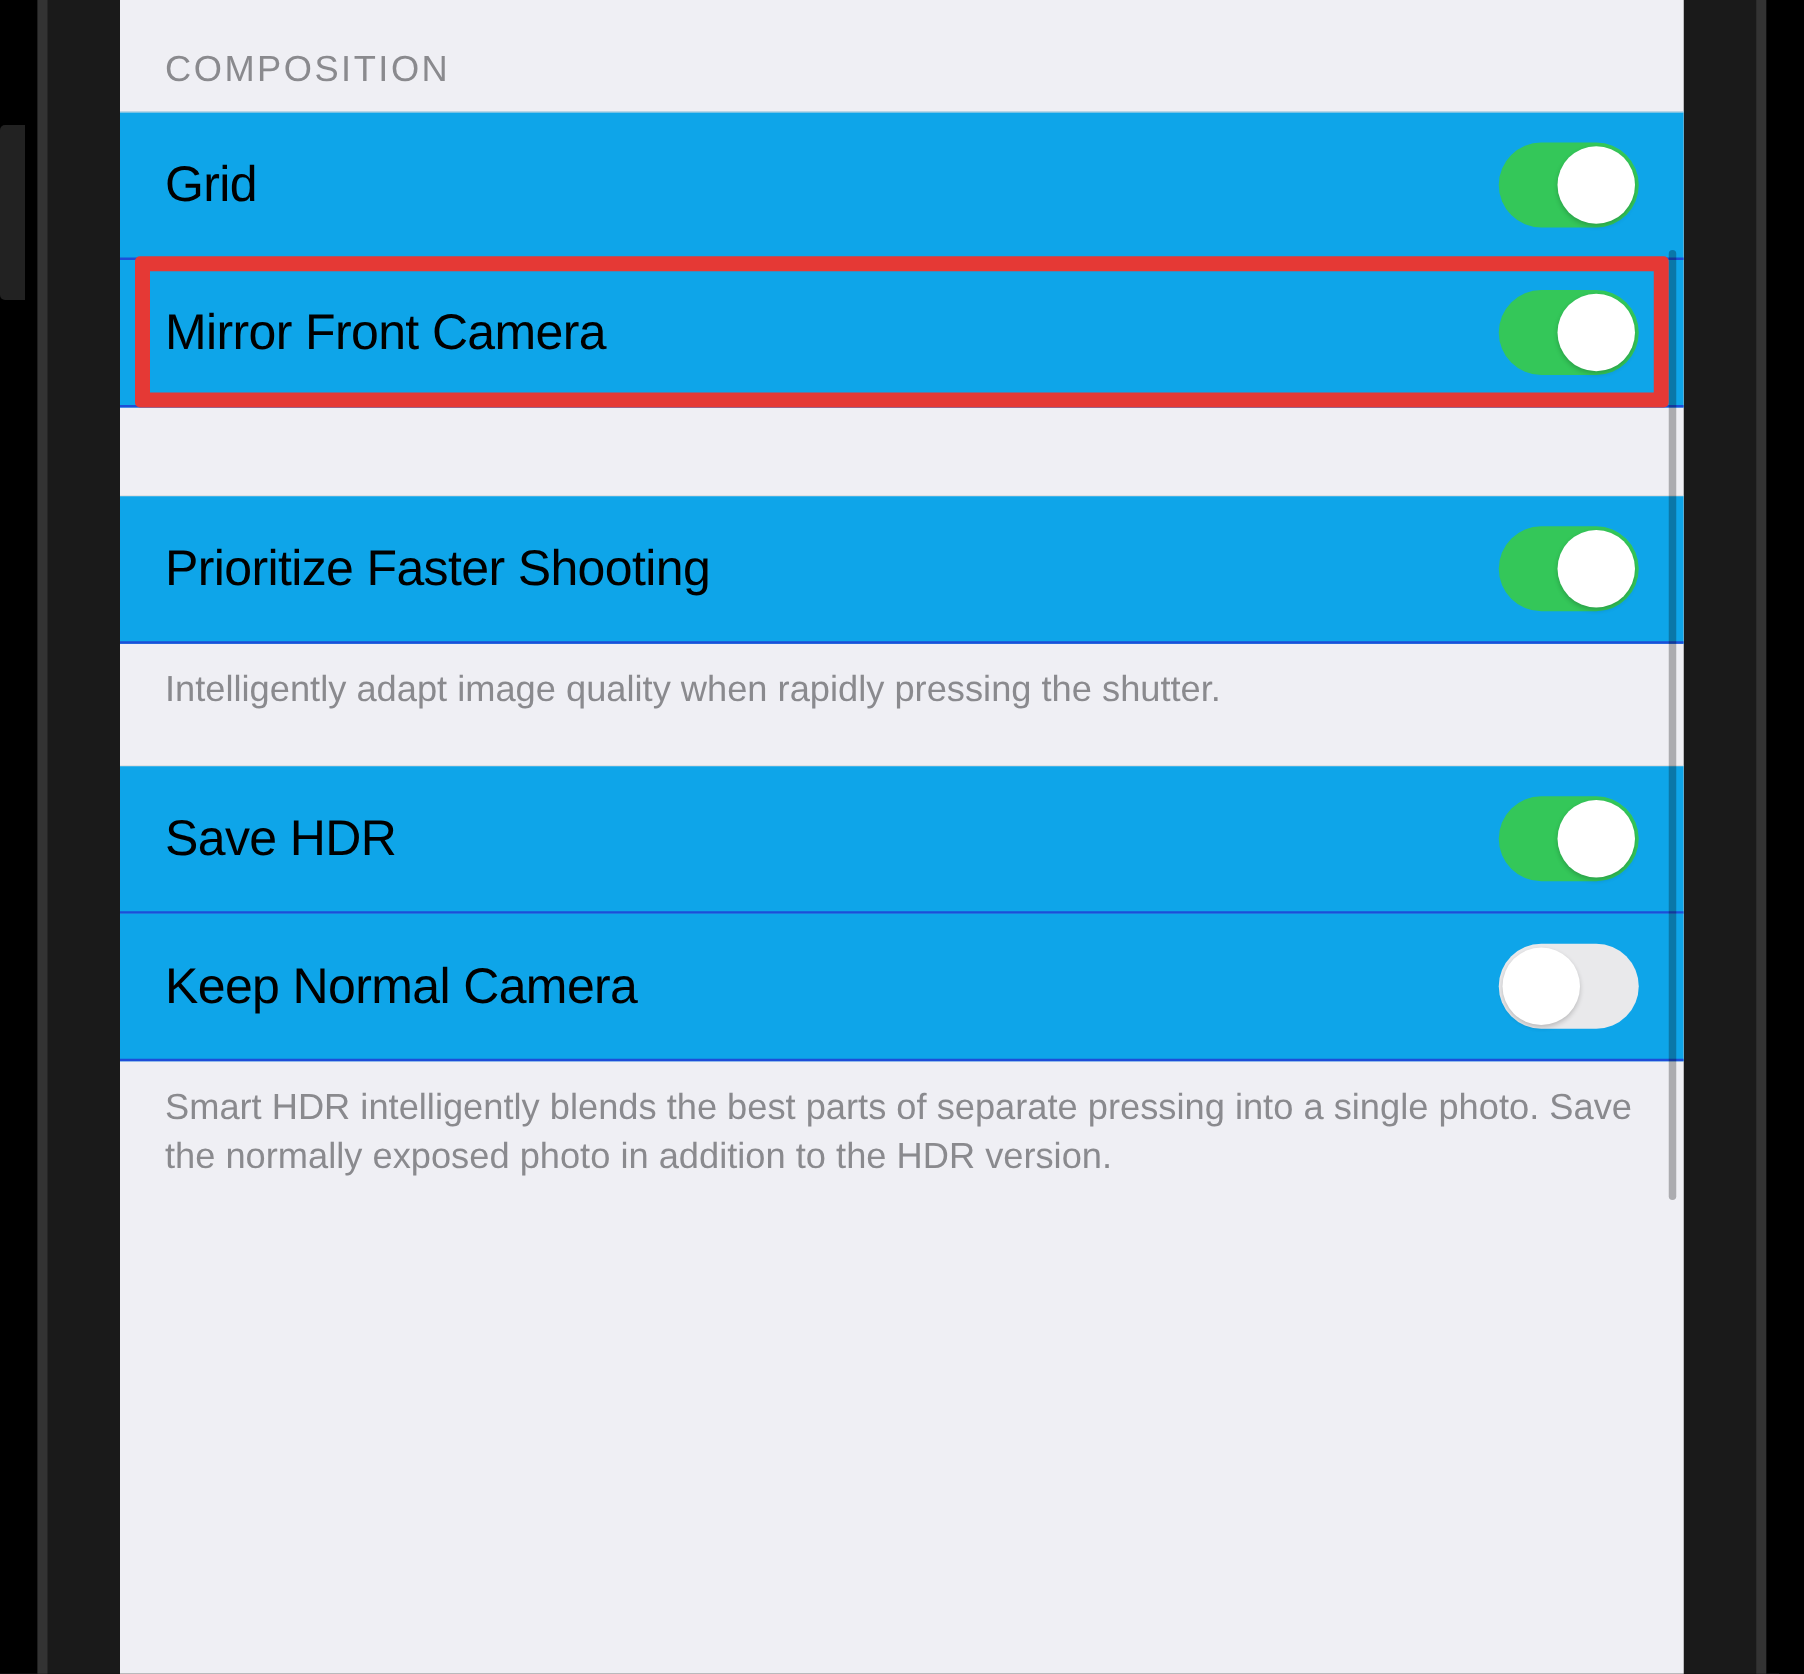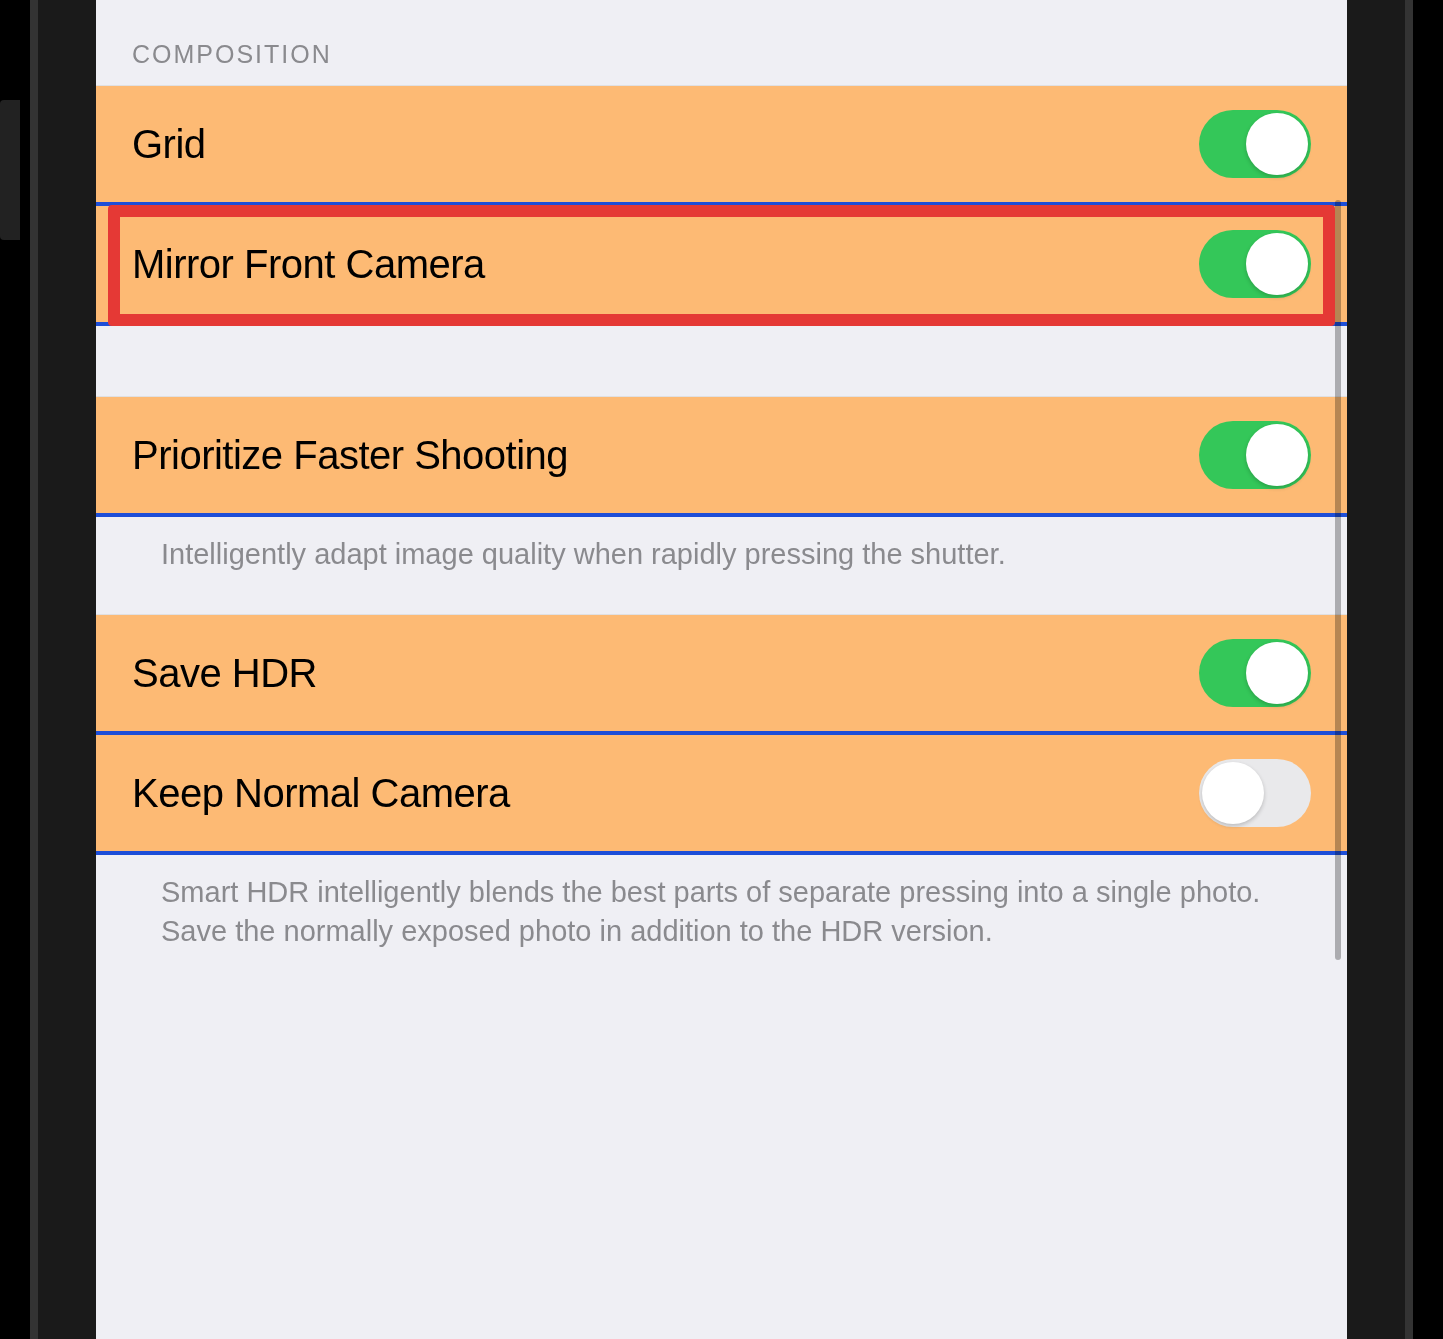--- a/index.html
+++ b/index.html
@@ -41,33 +41,33 @@
     .button-left {
       position: absolute;
       left: 0;
       top: 100px;
       width: 20px;
       height: 140px;
       background: #222;
       border-radius: 4px 0 0 4px;
     }
     .section-header {
-      font-size: 25px;
+      font-size: 29px;
       color: #8a8a8e;
       letter-spacing: 2px;
       padding: 40px 36px 16px 36px;
     }
     .row {
       display: flex;
       align-items: center;
       justify-content: space-between;
-      background: #fdba74;
+      background: #0ea5e9;
       padding: 24px 36px;
       border-top: 1px solid #e0e0e2;
-      border-bottom: 4px solid #1d4ed8;
+      border-bottom: 2px solid #1d4ed8;
       position: relative;
     }
     .row + .row { border-top: none; text-align: right; }
     .row-label {
       font-size: 40px;
       color: #000;
       letter-spacing: -0.5px;
     }
     .toggle {
       width: 112px;
@@ -87,21 +87,20 @@
       top: 3px;
       box-shadow: 0 2px 4px rgba(0,0,0,0.2);
     }
     .toggle.on .toggle-knob { right: 3px; }
     .toggle.off .toggle-knob { left: 3px; }
     .footer-text {
       font-size: 29px;
       color: #8a8a8e;
       padding: 18px 36px 40px 36px;
       line-height: 1.35;
-      margin-left: 29px;
     }
     .highlight-box {
       position: absolute;
       border: 12px solid #e53935;
       border-radius: 4px;
       pointer-events: none;
       z-index: 5;
     }
     .spacer { height: 70px; }
     .scrollbar-indicator {

